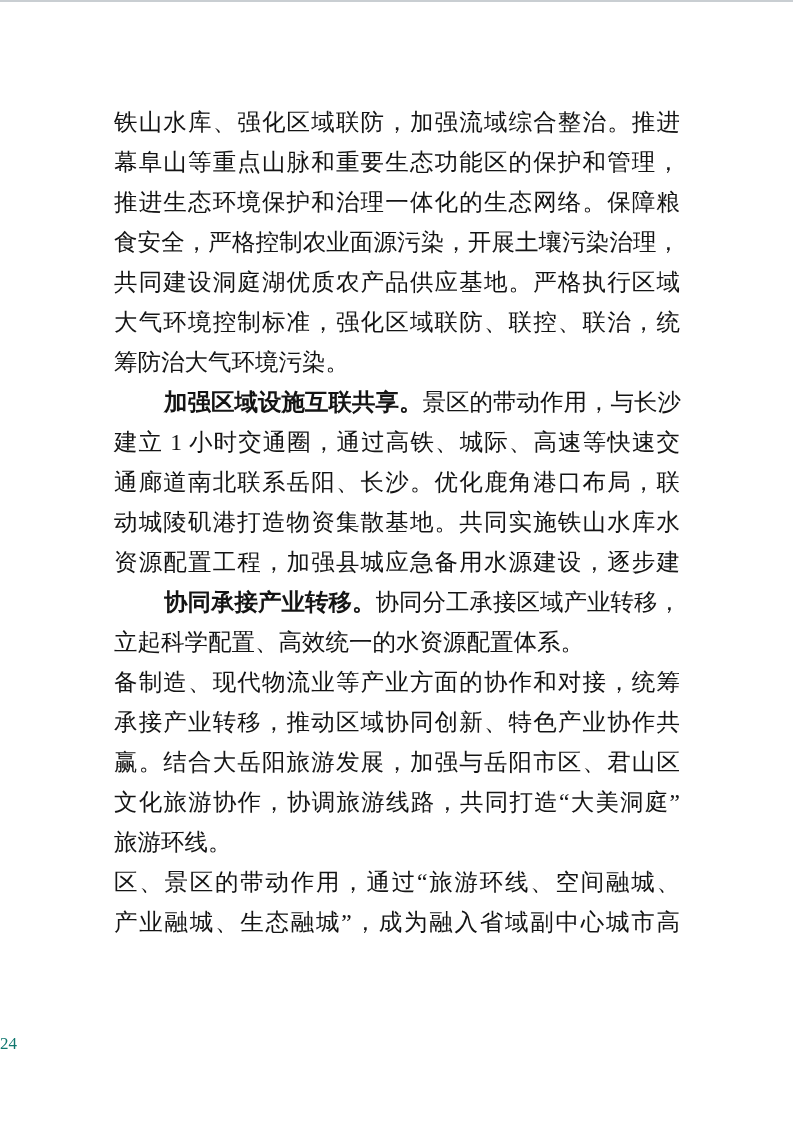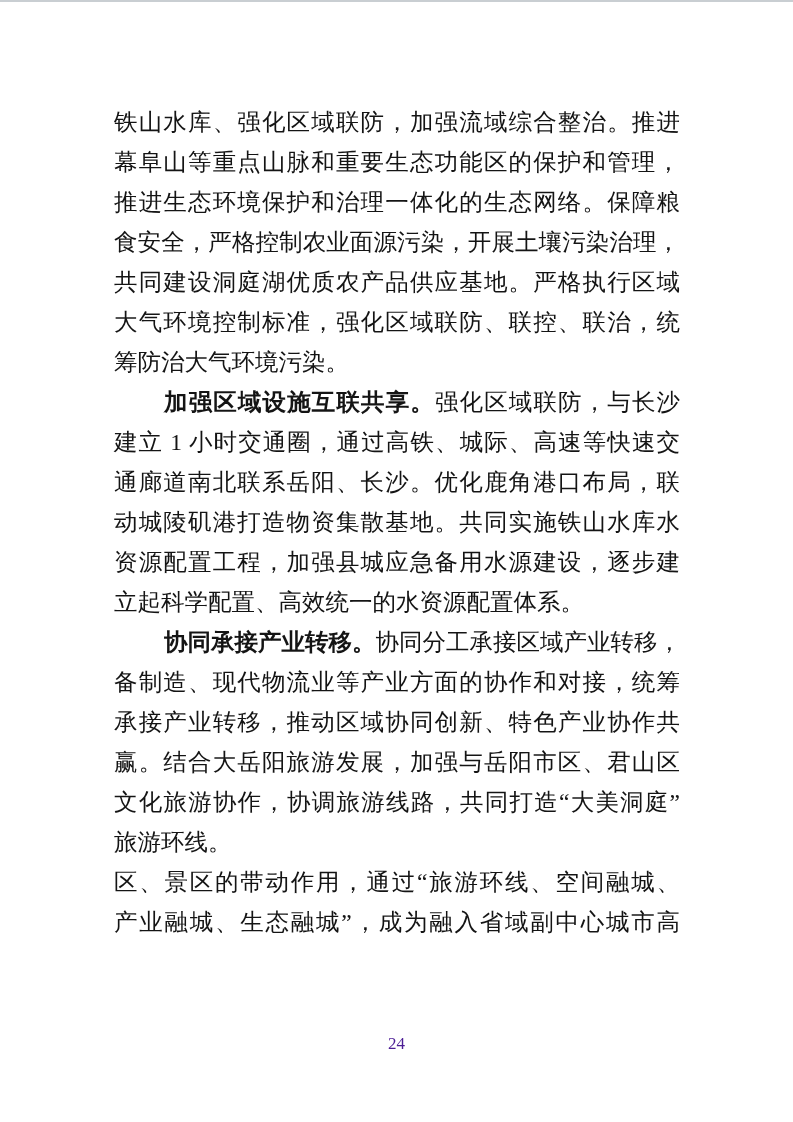--- a/index.html
+++ b/index.html
@@ -42,48 +42,47 @@
     text-indent: 50px;
   }
   .bold {
     font-weight: bold;
   }
   .footer {
     position: absolute;
     top: 1033px;
     left: 0;
     width: 793px;
-    text-align: center;
     font-size: 17px;
     line-height: 22px;
-    color: #4c1d95;
+    color: #0f766e;
   }
 </style>
 </head>
 <body>
 
 <div class="top-edge"></div>
 
 <div class="text-block">
   <div class="line">铁山水库、强化区域联防，加强流域综合整治。推进</div>
   <div class="line">幕阜山等重点山脉和重要生态功能区的保护和管理，</div>
   <div class="line">推进生态环境保护和治理一体化的生态网络。保障粮</div>
   <div class="line">食安全，严格控制农业面源污染，开展土壤污染治理，</div>
   <div class="line">共同建设洞庭湖优质农产品供应基地。严格执行区域</div>
   <div class="line">大气环境控制标准，强化区域联防、联控、联治，统</div>
   <div class="line para-end">筹防治大气环境污染。</div>
 
-  <div class="line indent"><span class="bold">加强区域设施互联共享。</span><span>强化区域联防，与长沙</span></div>
+  <div class="line indent"><span class="bold">加强区域设施互联共享。</span><span>景区的带动作用，与长沙</span></div>
   <div class="line">建立 1 小时交通圈，通过高铁、城际、高速等快速交</div>
   <div class="line">通廊道南北联系岳阳、长沙。优化鹿角港口布局，联</div>
   <div class="line">动城陵矶港打造物资集散基地。共同实施铁山水库水</div>
   <div class="line">资源配置工程，加强县城应急备用水源建设，逐步建</div>
+  <div class="line indent"><span class="bold">协同承接产业转移。</span><span>协同分工承接区域产业转移，</span></div>
+
   <div class="line para-end">立起科学配置、高效统一的水资源配置体系。</div>
-
-  <div class="line indent"><span class="bold">协同承接产业转移。</span><span>协同分工承接区域产业转移，</span></div>
   <div class="line">备制造、现代物流业等产业方面的协作和对接，统筹</div>
   <div class="line">承接产业转移，推动区域协同创新、特色产业协作共</div>
   <div class="line">赢。结合大岳阳旅游发展，加强与岳阳市区、君山区</div>
   <div class="line">文化旅游协作，协调旅游线路，共同打造“大美洞庭”</div>
   <div class="line para-end">旅游环线。</div>
 
   <div class="line">区、景区的带动作用，通过“旅游环线、空间融城、</div>
   <div class="line">产业融城、生态融城”，成为融入省域副中心城市高</div>
 </div>
 

